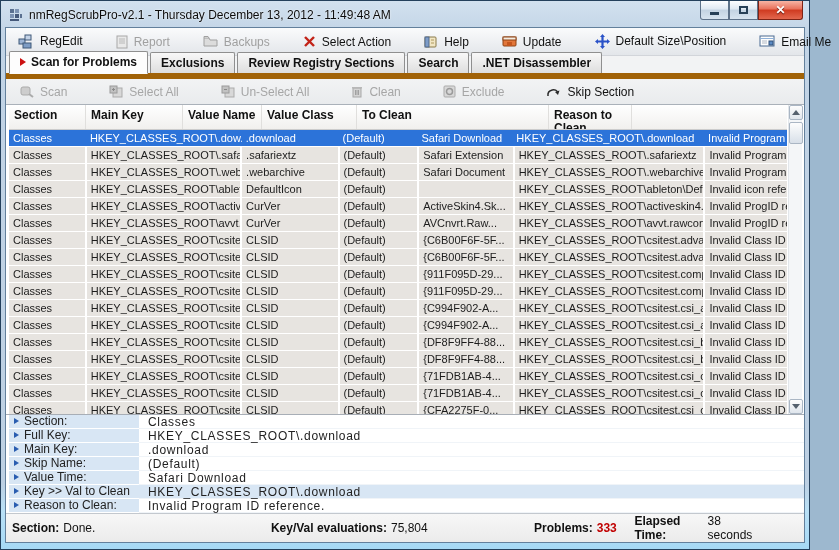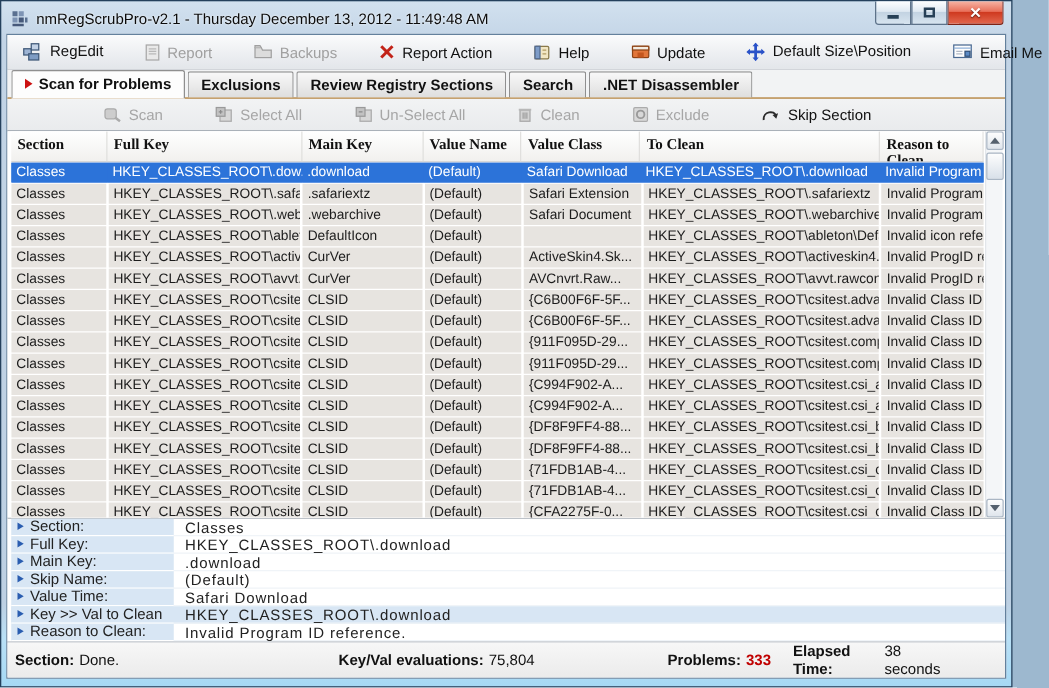--- a/index.html
+++ b/index.html
@@ -26,37 +26,37 @@
   .content { height:516px; background:#fff; border:1px solid #63809c; display:flex; flex-direction:column; }
 
   
   .toolbar { height:28px; flex:0 0 28px; display:flex; align-items:center; padding:0 6px;
     background:linear-gradient(#fafbfc,#eceef1 60%,#e3e6ea); border-bottom:1px solid #d2d5da; }
   .tbitem { display:flex; align-items:flex-start; gap:6px; padding:2px 6px; margin-right:21px; white-space:nowrap; cursor:default; }
   .tbitem.disabled { color:#a0a0a0; }
 
   
   .tabbar { height:23px; flex:0 0 23px; display:flex; align-items:flex-end; padding-left:3px;
-    background:#f2f3f4; border-bottom:1px solid #a16207; }
+    background:#f2f3f4; border-bottom:6px solid #a16207; }
   .tab { display:flex; align-items:center; gap:5px; font-weight:bold; padding:3px 10px 4px 10px;
     border:1px solid #8f8f8f; border-bottom:none; margin-right:2px; height:21px;
     background:linear-gradient(#f8f8f8,#dedede); border-radius:2px 2px 0 0; white-space:nowrap; }
   .tab.active { background:#fdfdfd; height:23px; margin-bottom:-1px; border-bottom:1px solid #fdfdfd; }
   .tri-red { width:0; height:0; border-left:6px solid #cc1111; border-top:4px solid transparent; border-bottom:4px solid transparent; }
 
   
   .actionbar { height:26px; flex:0 0 26px; display:flex; align-items:center; padding:0 8px;
-    background:linear-gradient(#f2f3f4,#e9ebed); border-bottom:1px solid #aab1b9;justify-content:center; }
+    background:linear-gradient(#f2f3f4,#e9ebed); border-bottom:1px solid #aab1b9; }
   .abitem { display:flex; align-items:center; gap:6px; padding:2px 6px; margin-right:30px; white-space:nowrap; }
   .abitem.disabled { color:#a6a6a6; }
 
   
   .grid { flex:1 1 auto; position:relative; padding:0 17px 0 3px; background:#fff; overflow:hidden; }
   .grid-header { display:flex; height:25px; background:linear-gradient(#ffffff,#f1f0ee);
-    border-bottom:1px solid #cccccc; overflow:hidden;font-family:Liberation Serif, serif; }
+    border-bottom:1px solid #cccccc; overflow:hidden; }
   .hcell { font-weight:bold; font-size:12px; line-height:13px; padding:4px 0 0 5px; overflow:hidden;
     border-right:1px solid #e0dfdd; height:25px; }
   .grid-body { position:relative; height:290px; overflow:hidden; background:#fff; }
   .grid-row { display:flex; height:16px; margin-bottom:1px; background:#fff; }
   .cell { background:#e7e4e0; height:16px; line-height:16px; font-size:11px; padding-left:4px;
     margin-right:2px; overflow:hidden; white-space:nowrap; color:#1c1c1c; }
   .grid-row.selected { background:#2c73d9; }
   .grid-row.selected .cell { background:#2c73d9; color:#fff; margin-right:0; padding-right:2px; }
   .c0 { width:77px; } .c1 { width:156px; } .c2 { width:97px; } .c3 { width:79px; }
   .c4 { width:95px; } .c5 { width:192px; } .c6 { width:83px; margin-right:0; }
@@ -155,21 +155,21 @@
         </span>
         <span>Backups</span>
       </div>
       <div class="tbitem">
         <span class="icon">
           <svg width="13" height="13">
               <line x1="2" y1="2" x2="11" y2="11" stroke="#c22318" stroke-width="2.4"></line>
               <line x1="11" y1="2" x2="2" y2="11" stroke="#c22318" stroke-width="2.4"></line>
             </svg>
         </span>
-        <span>Report Action</span>
+        <span>Select Action</span>
       </div>
       <div class="tbitem">
         <span class="icon">
           <svg width="14" height="13">
               <rect x="1" y="2" width="11" height="10" rx="1" fill="#f1e6c4" stroke="#8a7a4a"></rect>
               <rect x="1" y="2" width="4" height="10" fill="#7d9cc8" stroke="#51688c"></rect>
               <line x1="7" y1="5" x2="10" y2="5" stroke="#b09a60"></line>
               <line x1="7" y1="8" x2="10" y2="8" stroke="#b09a60"></line>
             </svg>
         </span>
@@ -286,21 +286,20 @@
               <path d="M9 6 L12 9 L13.5 4.5 Z" fill="#2b2b2b"></path>
             </svg>
         </span>
         <span>Skip Section</span>
       </div>
     </div>
 
     <div class="grid">
       <div class="grid-header">
         <div class="hcell c0">Section</div>
-        <div class="hcell c1">Full Key</div>
         <div class="hcell c2">Main Key</div>
         <div class="hcell c3">Value Name</div>
         <div class="hcell c4">Value Class</div>
         <div class="hcell c5">To Clean</div>
         <div class="hcell c6">Reason to Clean</div>
       </div>
       <div class="grid-body">
 
           <div class="grid-row selected">
             <span class="cell c0">Classes</span>

